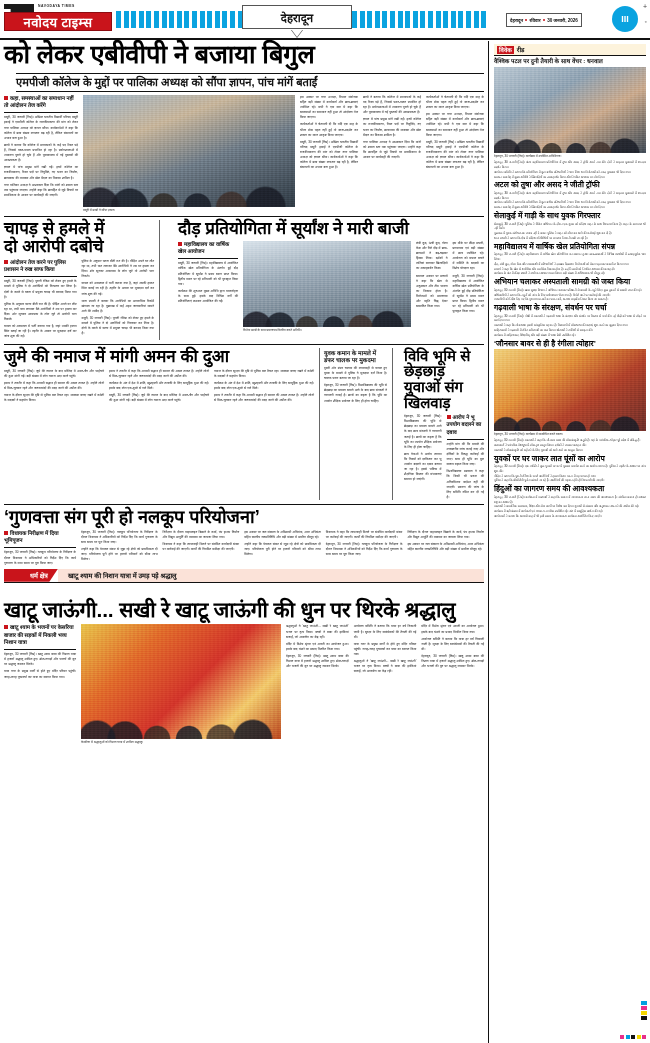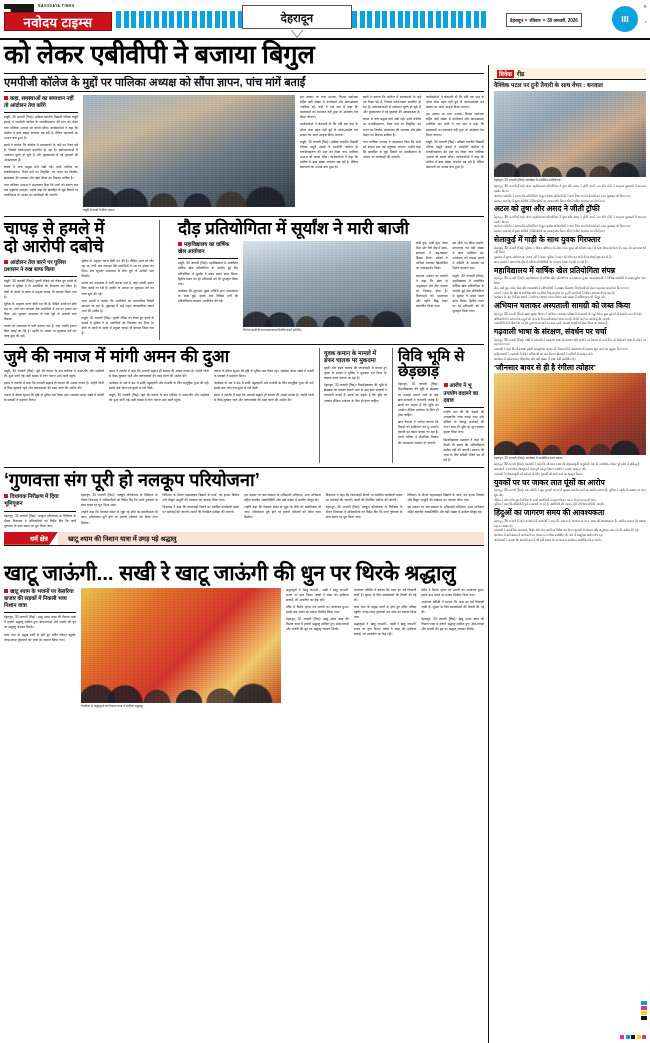--- a/index.html
+++ b/index.html
@@ -63,30 +63,30 @@
     font-size:9px; font-weight:bold;
   }
   .crop-plus { position:absolute; right:3px; top:3px; font-size:7px; color:#444; }
   .crop-circ { position:absolute; right:3px; top:18px; font-size:7px; color:#444; }
 
   .rule-top { position:absolute; left:0; top:38px; width:650px; height:2px; background:#111; }
 
   
   .body { position:absolute; top:41px; left:0; width:650px; height:1002px; display:flex; }
   .main-col { width:488px; padding:0 4px; position:relative; }
-  .side-col { width:162px; border-left:1.2px solid #111; padding:3px 4px 0 5px; position:relative;margin-top:24px; }
+  .side-col { width:162px; border-left:1.2px solid #111; padding:3px 4px 0 5px; position:relative; }
 
   
   .lead-hl {
     font-size:25.5px; font-weight:bold; line-height:1.08; color:#000;
     letter-spacing:-.2px;
   }
   .kicker-bar {
     margin-top:4px; border-top:1.4px solid #111; border-bottom:1.4px solid #111;
-    padding:2px 0 3px 0; font-size:11.2px; font-weight:bold; color:#111; line-height:1.1;
+    padding:2px 0 3px 0; font-size:11.2px; font-weight:bold; color:#111; line-height:1.1;margin-left:12px;
   }
   .hl2 { font-size:17px; font-weight:bold; line-height:1.06; color:#000; }
   .hl3 { font-size:15px; font-weight:bold; line-height:1.06; color:#000; }
   .hl-quote { font-size:18px; font-weight:bold; line-height:1.05; }
 
   .hr-thick { border-top:1.6px solid #111; margin:4px 0 3px 0; }
 
   
   .cols { display:flex; gap:5px; }
   .col { flex:1; }
@@ -366,22 +366,23 @@
             </div>
           </div>
         </div>
 
         <div style="flex:0 0 68px; border-left:.8px solid #666; padding-left:4px;">
           <div class="side-kicker">युवक कमान के मामले में डंफर चालक पर मुकदमा</div>
           <div class="para">दूसरी ओर डंफर चालक की लापरवाही से घायल हुए युवक के मामले में पुलिस ने मुकदमा दर्ज किया है। चालक फरार बताया जा रहा है।</div>
           <div class="para">देहरादून, 30 जनवरी (निप्र)। विश्वविद्यालय की भूमि से छेड़छाड़ का मामला सामने आने के बाद छात्र संगठनों ने नाराजगी जताई है। छात्रों का कहना है कि भूमि का उपयोग शैक्षिक प्रयोजन के लिए ही होना चाहिए।</div>
         </div>
 
-        <div style="flex:1; border-left:.8px solid #666; padding-left:5px;">
+        <div style="flex:1; border-left:.8px solid #666; padding-left:11px;">
           <div class="hl3">विवि भूमि से छेड़छाड़</div>
+          <div class="hl3">युवाओं संग खिलवाड़</div>
           <div class="cols" style="margin-top:3px;">
             <div class="col">
               <div class="para">देहरादून, 30 जनवरी (निप्र)। विश्वविद्यालय की भूमि से छेड़छाड़ का मामला सामने आने के बाद छात्र संगठनों ने नाराजगी जताई है। छात्रों का कहना है कि भूमि का उपयोग शैक्षिक प्रयोजन के लिए ही होना चाहिए।</div>
               <div class="para">छात्र नेताओं ने आरोप लगाया कि नियमों को दरकिनार कर भू उपयोग बदलने का दबाव बनाया जा रहा है। इससे भविष्य में शैक्षणिक विस्तार की संभावनाएं समाप्त हो जाएंगी।</div>
             </div>
             <div class="col">
               <div class="bullet-box">
                 <span class="sq"></span><span>आरोप ने भू उपयोग बदलने का दबाव</span>
               </div>
               <div class="bullet-rule"></div>

